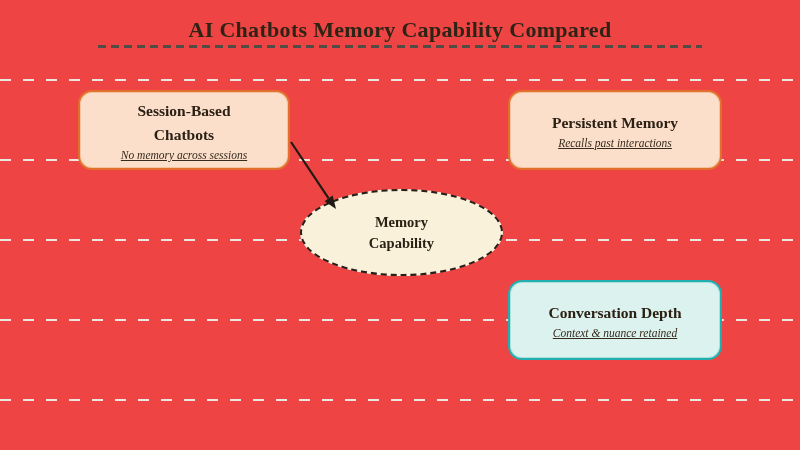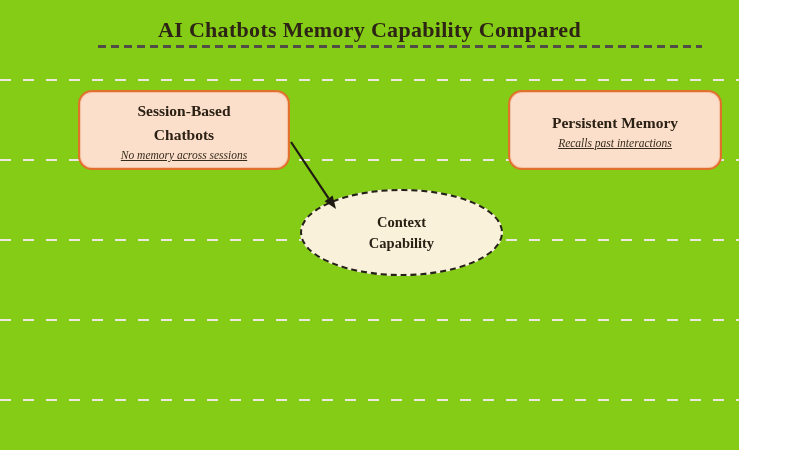--- a/index.html
+++ b/index.html
@@ -1,22 +1,22 @@
 <!DOCTYPE html>
 <html><head>
 <meta charset="utf-8">
 <style>
   html, body { margin: 0; padding: 0; }
   body { font-family: "Liberation Serif", "DejaVu Serif", serif; }
 
   .canvas {
     position: relative;
-    width: 739px;
+    width: 800px;
     height: 450px;
-    background: #84cc16;
+    background: #ef4444;
     overflow: hidden;
   }
 
   
   .bg-line {
     position: absolute;
     left: 0; right: 0;
     height: 2px;
     background: repeating-linear-gradient(90deg, #ECE7E1 0 11px, transparent 11px 23px);
     z-index: 0;
@@ -142,23 +142,27 @@
 Chatbots</div>
     <div class="node-subtitle">No memory across sessions</div>
   </div>
 
   <div class="node orange pos-tr">
     <div class="node-title">Persistent Memory</div>
     <div class="node-subtitle">Recalls past interactions</div>
   </div>
 
 
+  <div class="node teal pos-br">
+    <div class="node-title">Conversation Depth</div>
+    <div class="node-subtitle">Context &amp; nuance retained</div>
+  </div>
 
   <div class="center-ellipse">
-    <div class="center-label">Context
+    <div class="center-label">Memory
 Capability</div>
   </div>
 
   <svg class="arrow-overlay" viewBox="0 0 800 450" xmlns="http://www.w3.org/2000/svg" aria-hidden="true">
     <line x1="291" y1="142" x2="328.6" y2="198.3" stroke="#1F1A12" stroke-width="2.2"></line>
     <polygon points="336,209 324.6,201.2 332.6,195.5" fill="#1F1A12"></polygon>
   </svg>
 
 </div>
 

